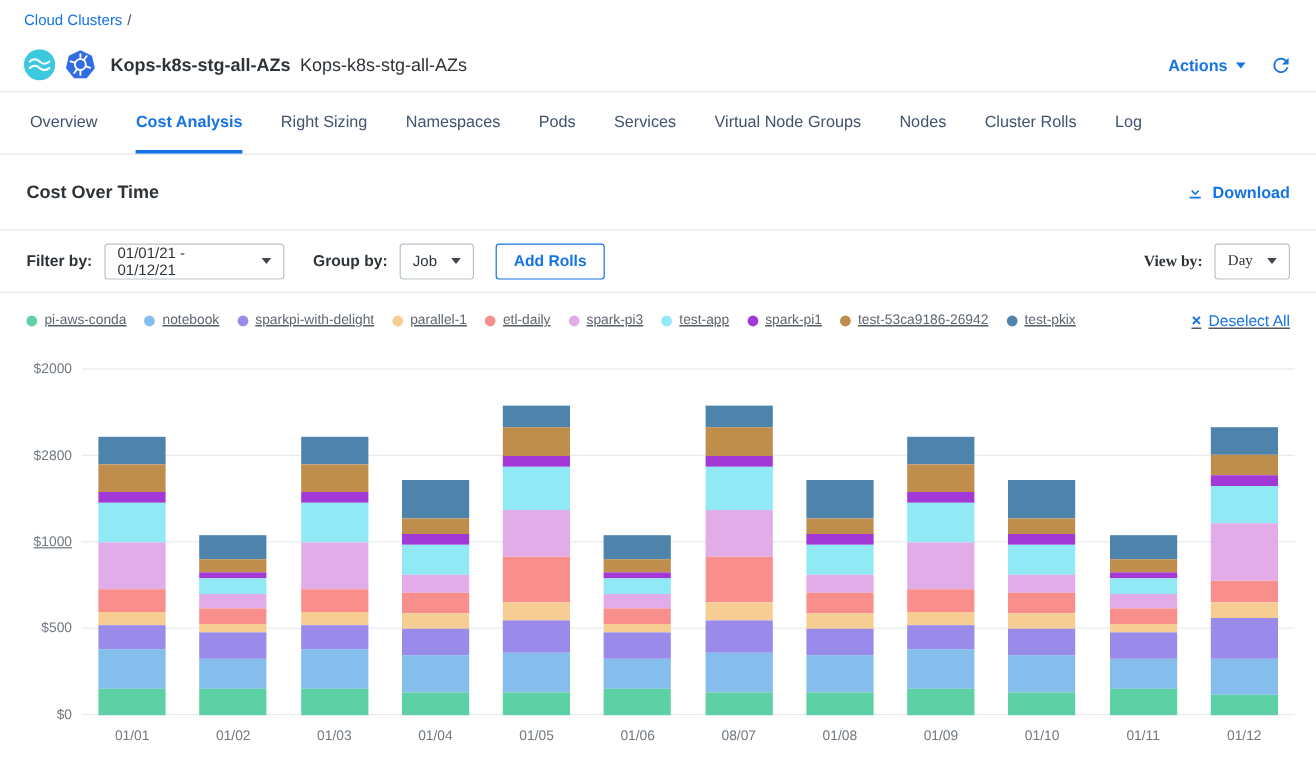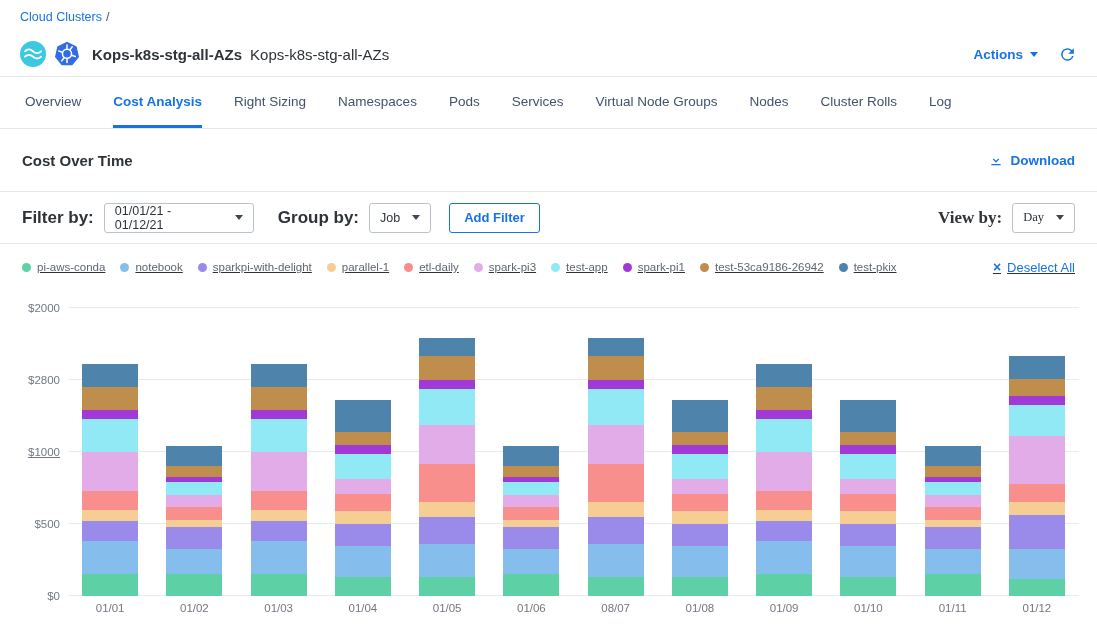--- a/index.html
+++ b/index.html
@@ -29,21 +29,21 @@
   .tab { display:flex; align-items:center; height:100%; font-size:13.5px; color:#42526e; cursor:pointer; border-bottom:3px solid transparent; white-space:nowrap; }
   .tab.active { color:#1673e6; font-weight:700; border-bottom-color:#1673e6; }
 
   
   .section-row { display:flex; align-items:center; justify-content:space-between; height:63px; padding:0 22px; border-bottom:1px solid #e4e7eb; }
   .section-title { font-size:15px; font-weight:700; }
   .download { display:flex; align-items:center; gap:7px; color:#1673e6; font-size:13.5px; font-weight:700; cursor:pointer; }
 
   
   .filter-row { display:flex; align-items:center; height:52px; padding:0 22px; border-bottom:1px solid #e4e7eb; }
-  .flabel { font-size:17px; font-weight:700; color:#2e3338; margin-right:10px; white-space:nowrap; }
+  .flabel { font-size:13px; font-weight:700; color:#2e3338; margin-right:10px; white-space:nowrap; }
   .select { display:flex; align-items:center; justify-content:space-between; gap:12px; height:30px; border:1px solid #bac3cc; border-radius:3px; padding:0 10px; font-size:12.5px; color:#2e3338; background:#fff; cursor:pointer; }
   .select .caret { color:#3f4650; }
   .sel-date { width:150px; margin-right:24px; }
   .sel-job { min-width:58px; }
   .btn-add-filter { height:30px; margin-left:18px; padding:0 14px; border:1px solid #1673e6; border-radius:3px; background:#fff; color:#1673e6; font-size:13px; font-weight:700; font-family:inherit; cursor:pointer; }
   .filter-right { margin-left:auto; display:flex; align-items:center;font-family:Liberation Serif, serif; }
 
   
   .legend-row { display:flex; align-items:center; height:46px; padding:0 22px; gap:15px;text-decoration:underline; }
   .legend-item { display:flex; align-items:center; gap:6px; cursor:pointer; }
@@ -55,21 +55,21 @@
   
   .chart { position:relative; height:334px; margin:2px 14px 0 20px; }
   .plot { position:absolute; left:48px; right:4px; top:16px; bottom:30px; }
   .gridline { position:absolute; left:0; right:0; height:1px; background:#e8eaee; }
   .ylabel { position:absolute; left:0; width:40px; text-align:right; font-size:11.5px; color:#707880; transform:translateY(50%); }
   .y-wrap { position:absolute; left:0; top:16px; bottom:30px; width:40px; }
   .bars { position:absolute; left:0; right:0; top:0; bottom:0; display:flex; }
   .bar-slot { flex:1; display:flex; justify-content:center; align-items:flex-end; height:100%; }
   .bar { width:56px; height:100%; display:flex; flex-direction:column-reverse; cursor:pointer; }
   .seg { width:100%; }
-  .xrow { position:absolute; left:48px; right:4px; bottom:0; height:24px; display:flex; }
+  .xrow { position:absolute; left:48px; right:4px; bottom:0; height:24px; display:flex; align-items:center; }
   .xlabel { flex:1; text-align:center; font-size:11.5px; color:#707880; }
 </style>
 </head>
 <body>
 
 <div class="page">
 
   <div class="breadcrumb">
     <span class="crumb">Cloud Clusters</span><span class="sep">/</span>
   </div>
@@ -140,21 +140,21 @@
     <span class="flabel">Filter by:</span>
     <div class="select sel-date">
       <span>01/01/21 - 01/12/21</span>
       <span class="caret"></span>
     </div>
     <span class="flabel">Group by:</span>
     <div class="select sel-job">
       <span>Job</span>
       <span class="caret"></span>
     </div>
-    <button class="btn-add-filter">Add Filter</button>
+    <button class="btn-add-filter">Add Rolls</button>
     <div class="filter-right">
       <span class="flabel">View by:</span>
       <div class="select sel-job">
         <span>Day</span>
         <span class="caret"></span>
       </div>
     </div>
   </div>
 
   <div class="legend-row">

